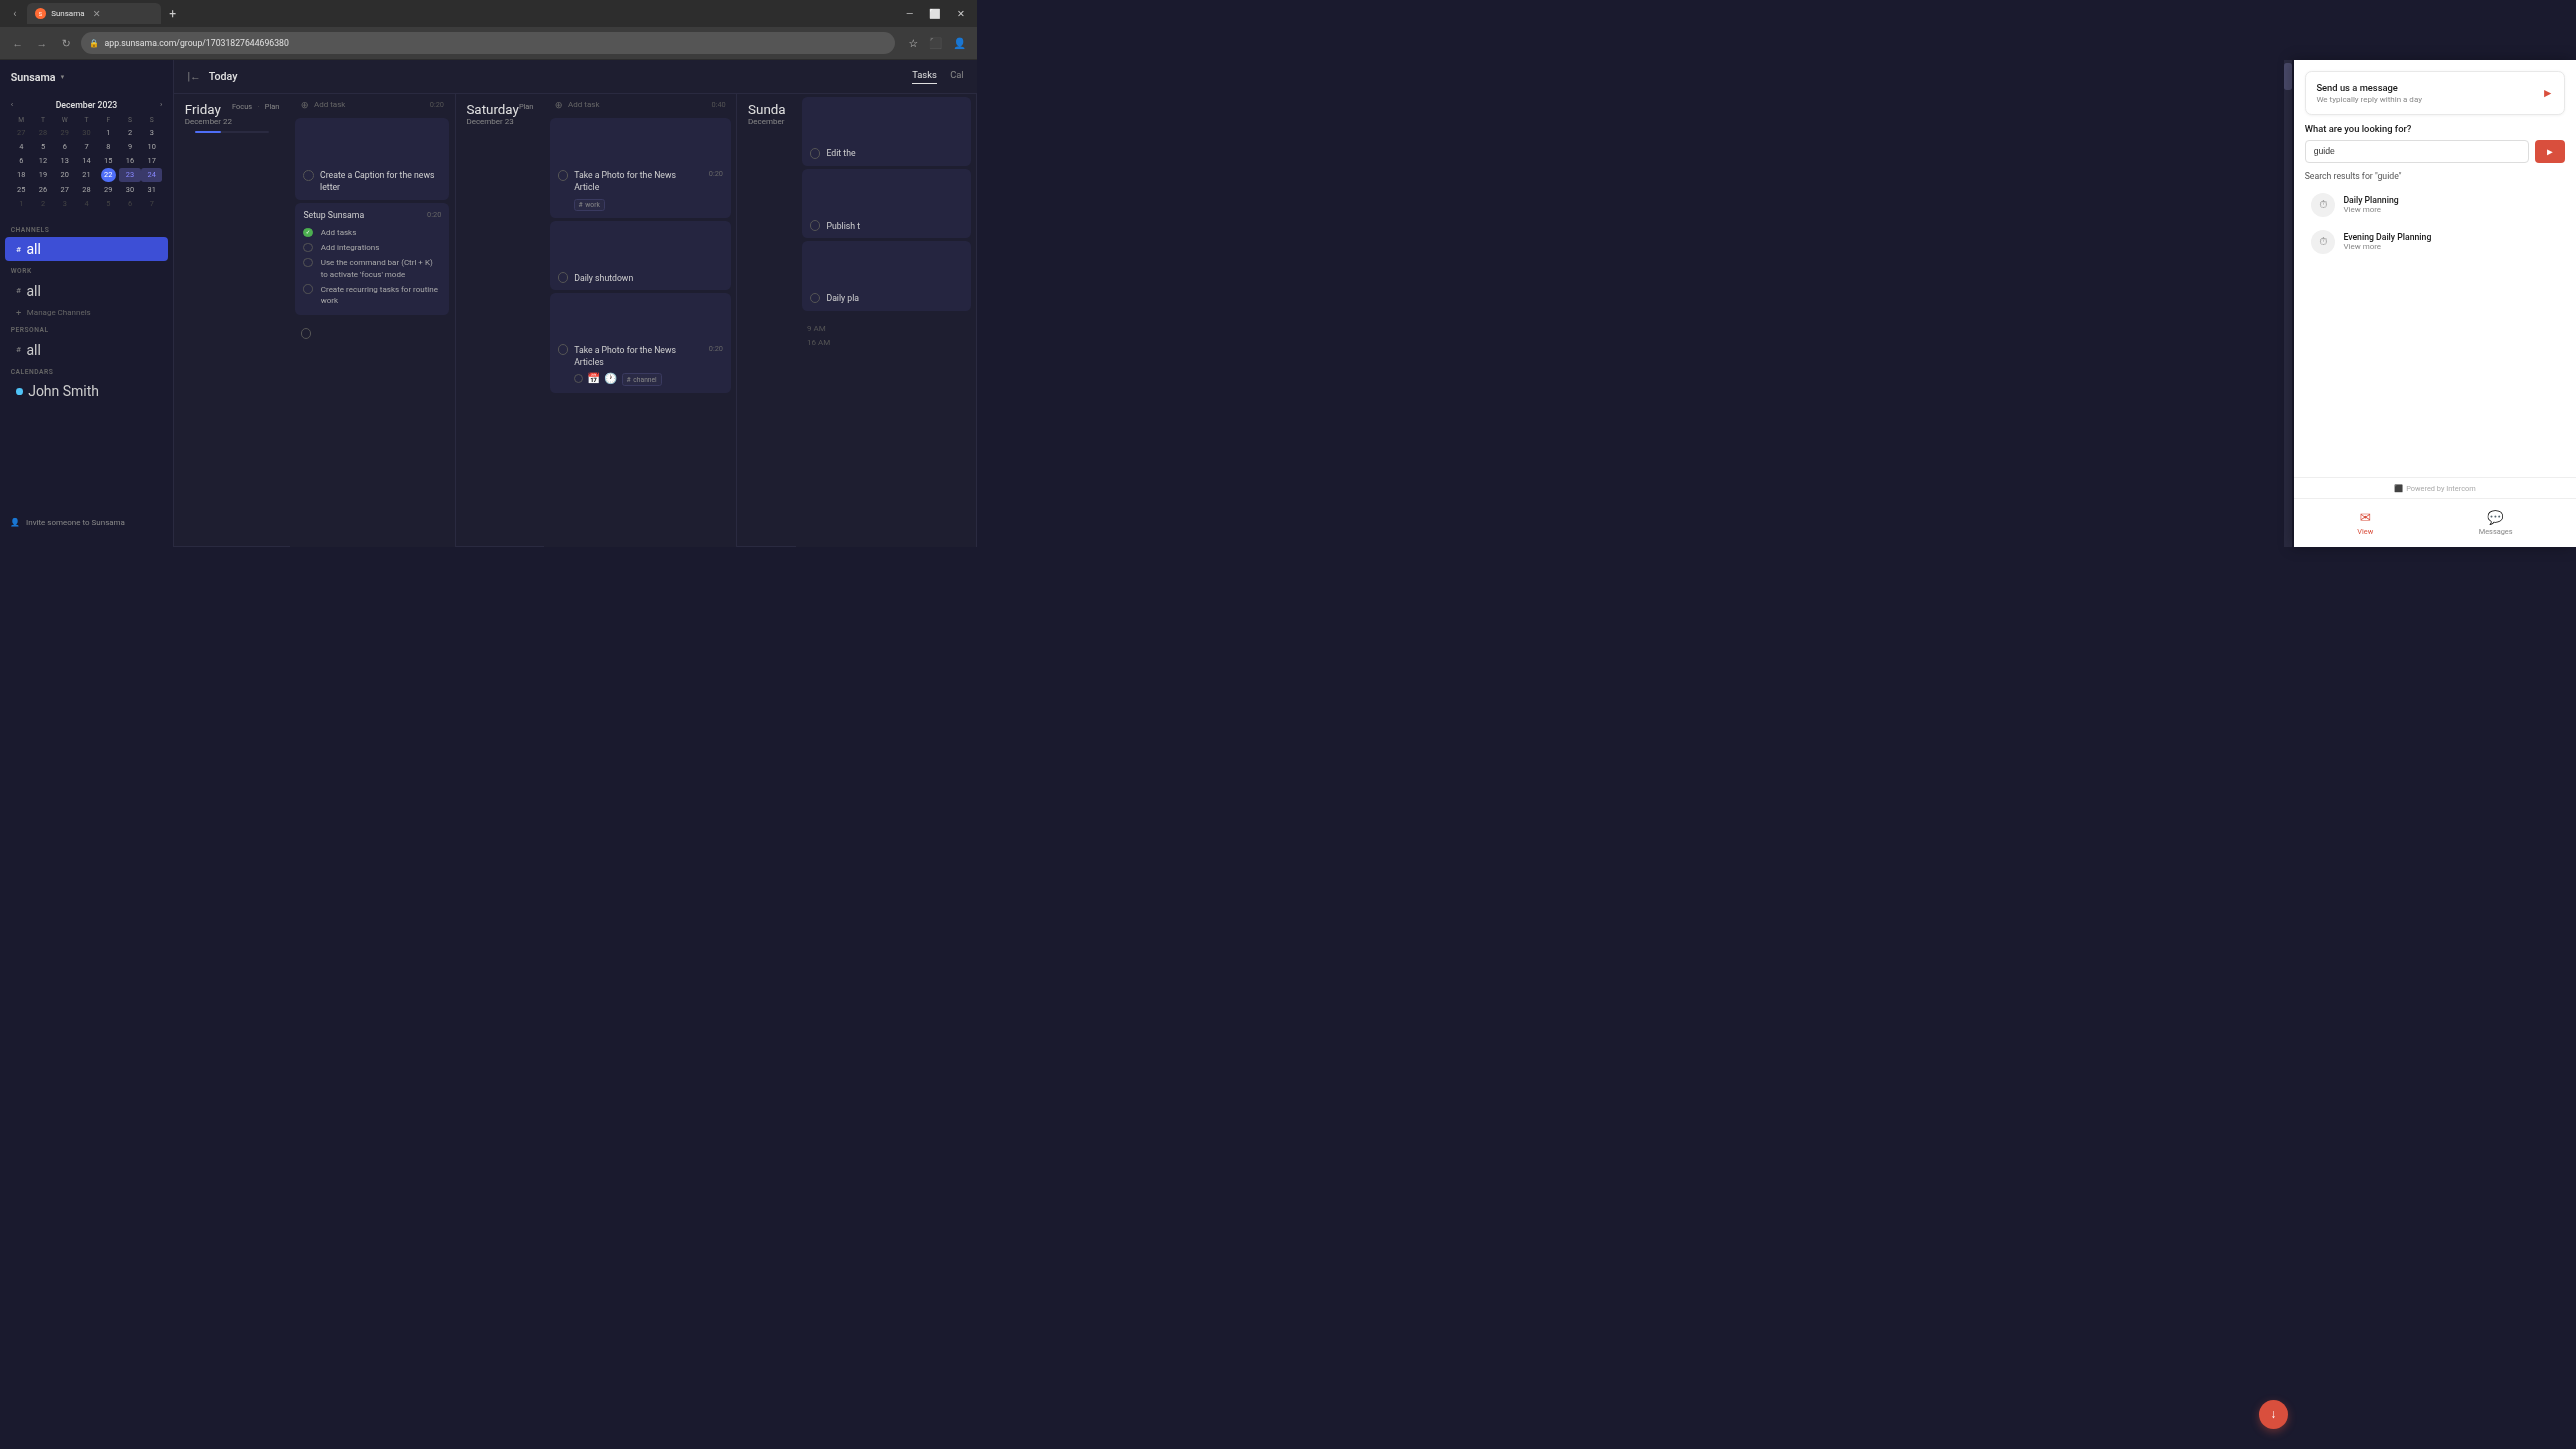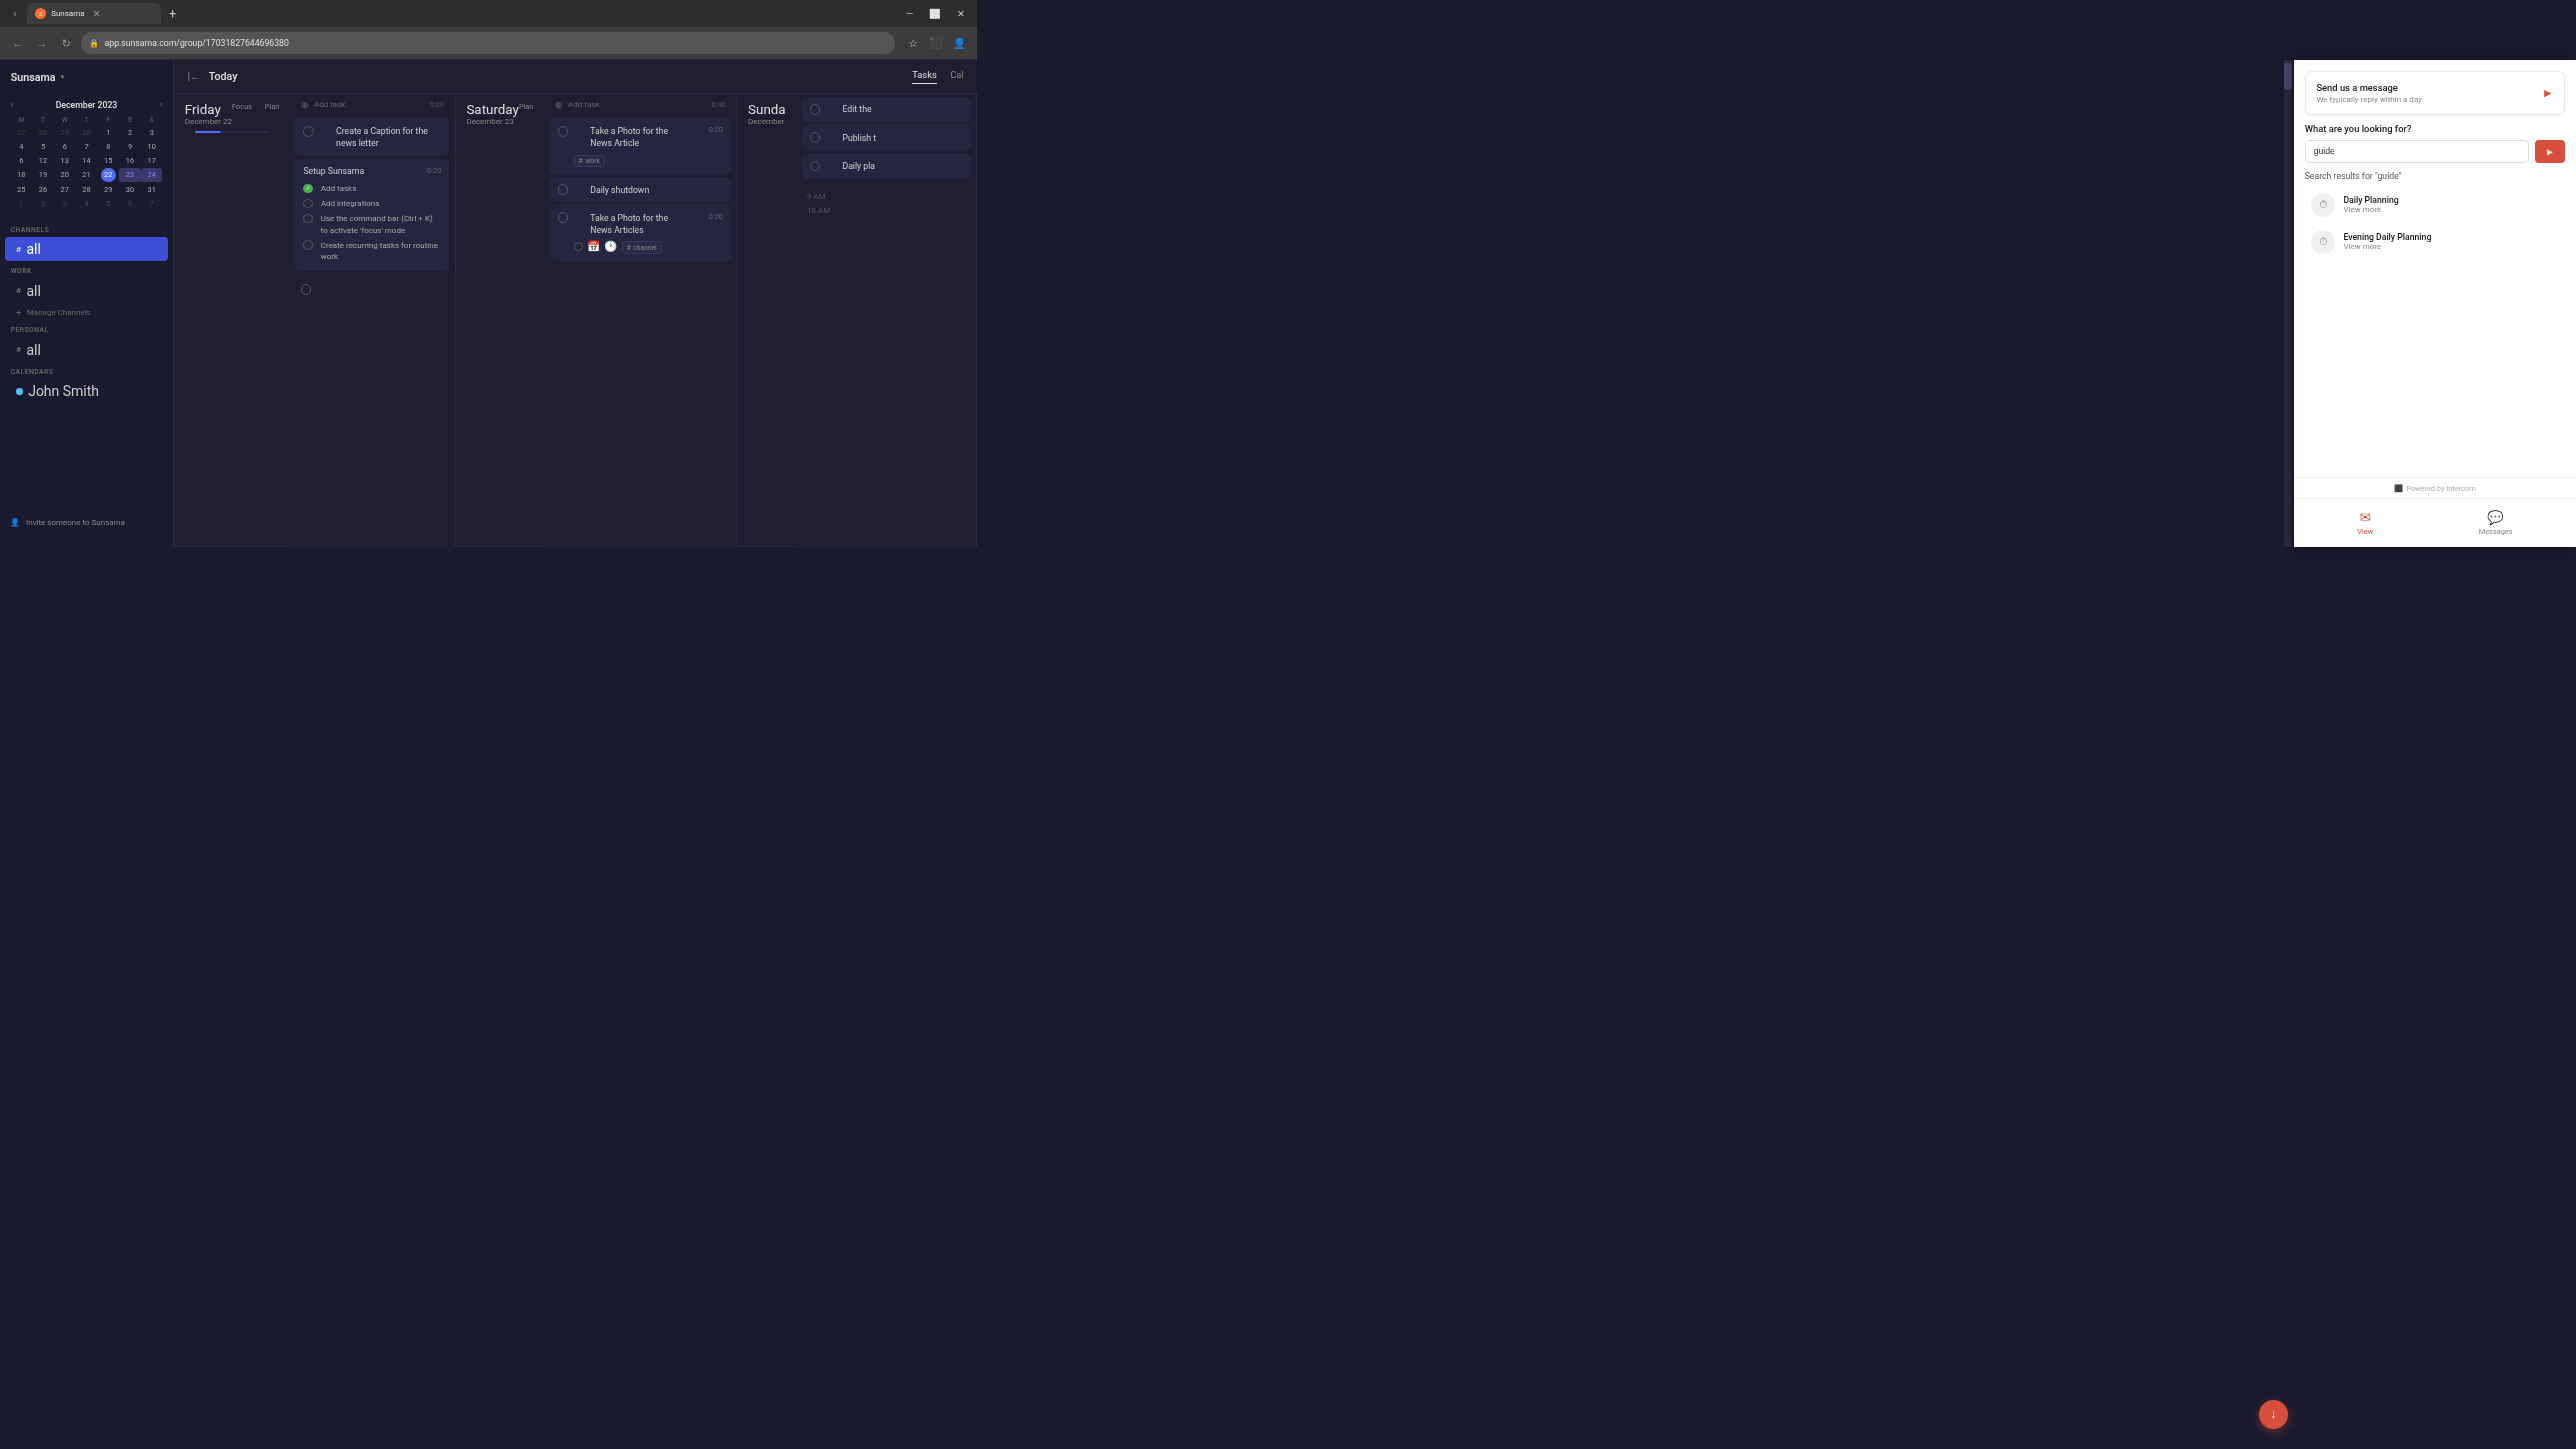--- a/index.html
+++ b/index.html
@@ -343,21 +343,22 @@
     .task-card {
       margin: 2.7px 5.4px;
       padding: 6.7px 8px;
       background: #252540;
       border-radius: 5.4px;
       cursor: pointer;
     }
     .task-header {
       display: flex;
       align-items: flex-start;
-      gap: 22px;
+      gap: 6px;
+      margin-top: 44px;
     }
     .task-check {
       width: 10.7px;
       height: 10.7px;
       border: 1px solid #555;
       border-radius: 50%;
       flex-shrink: 0;
       margin-top: 0.7px;
       display: flex;
       align-items: center;

